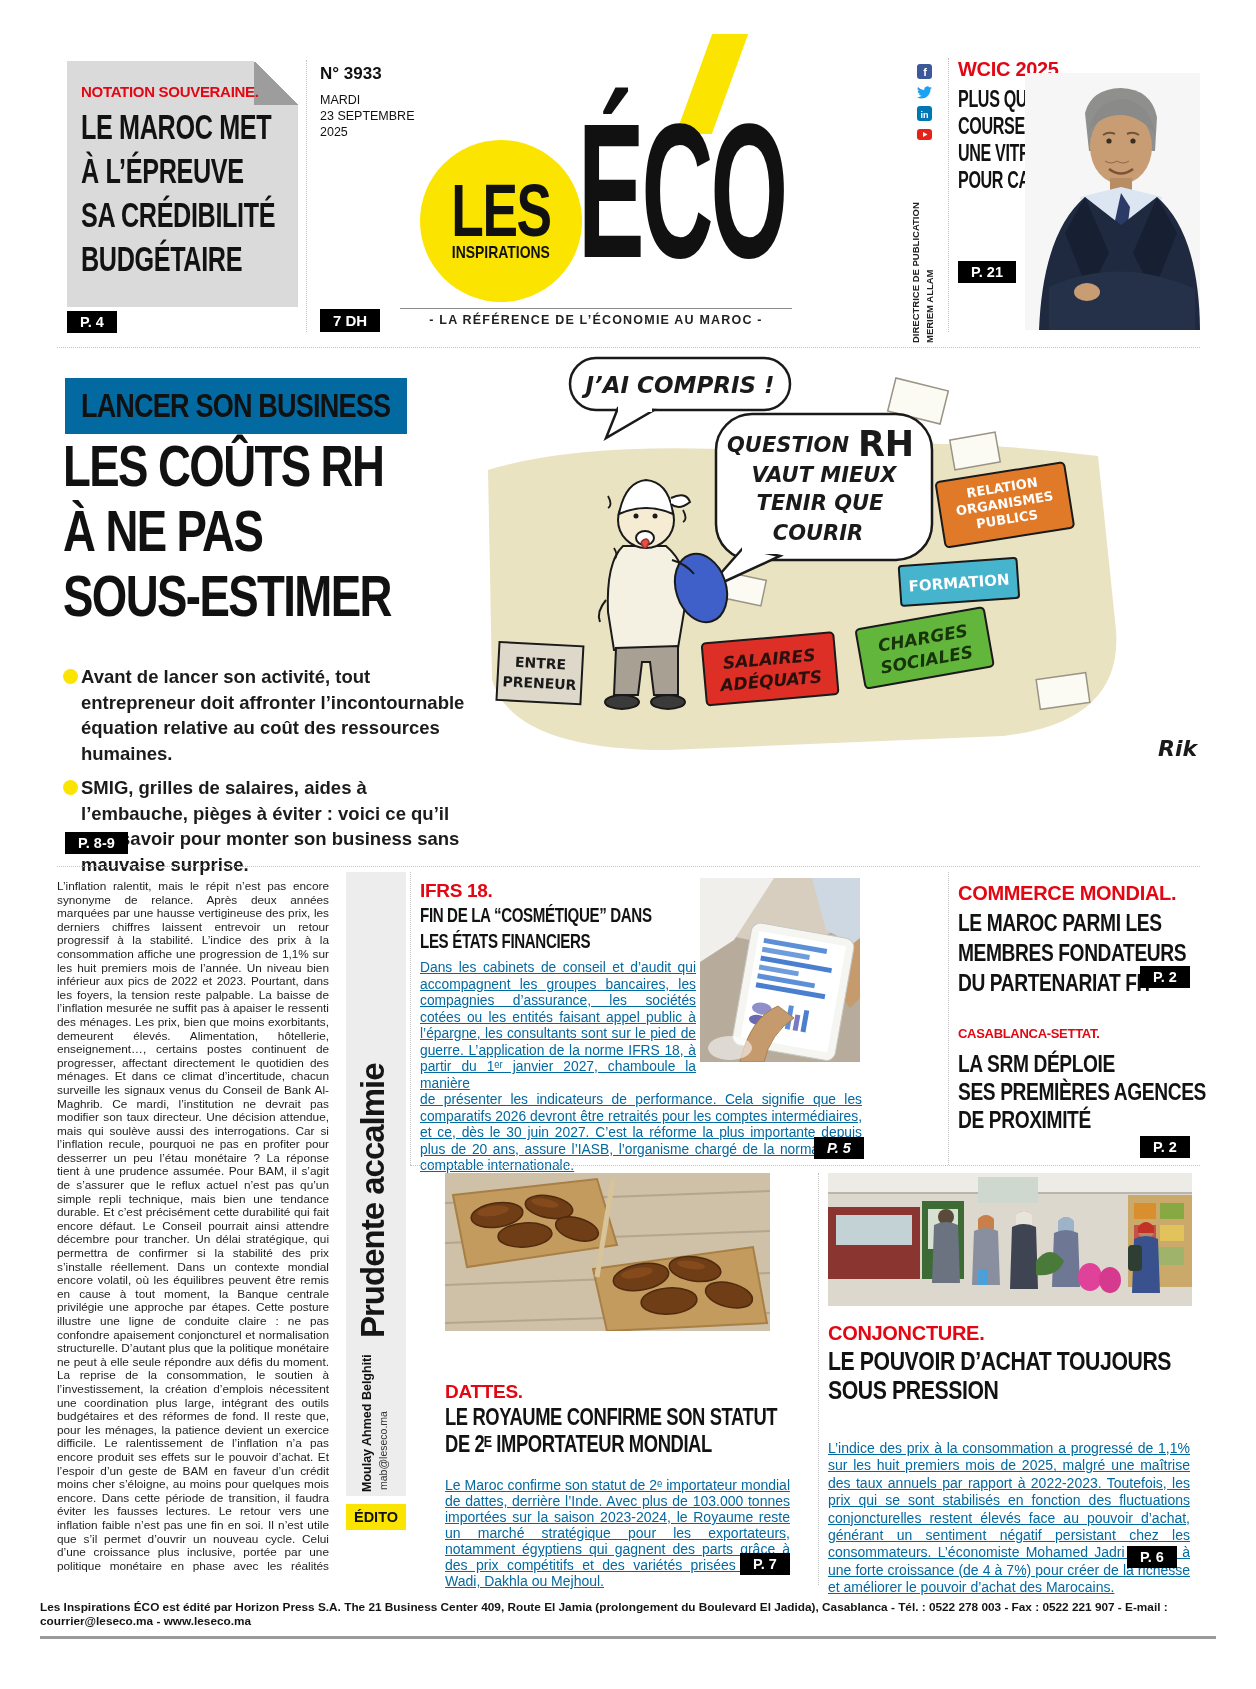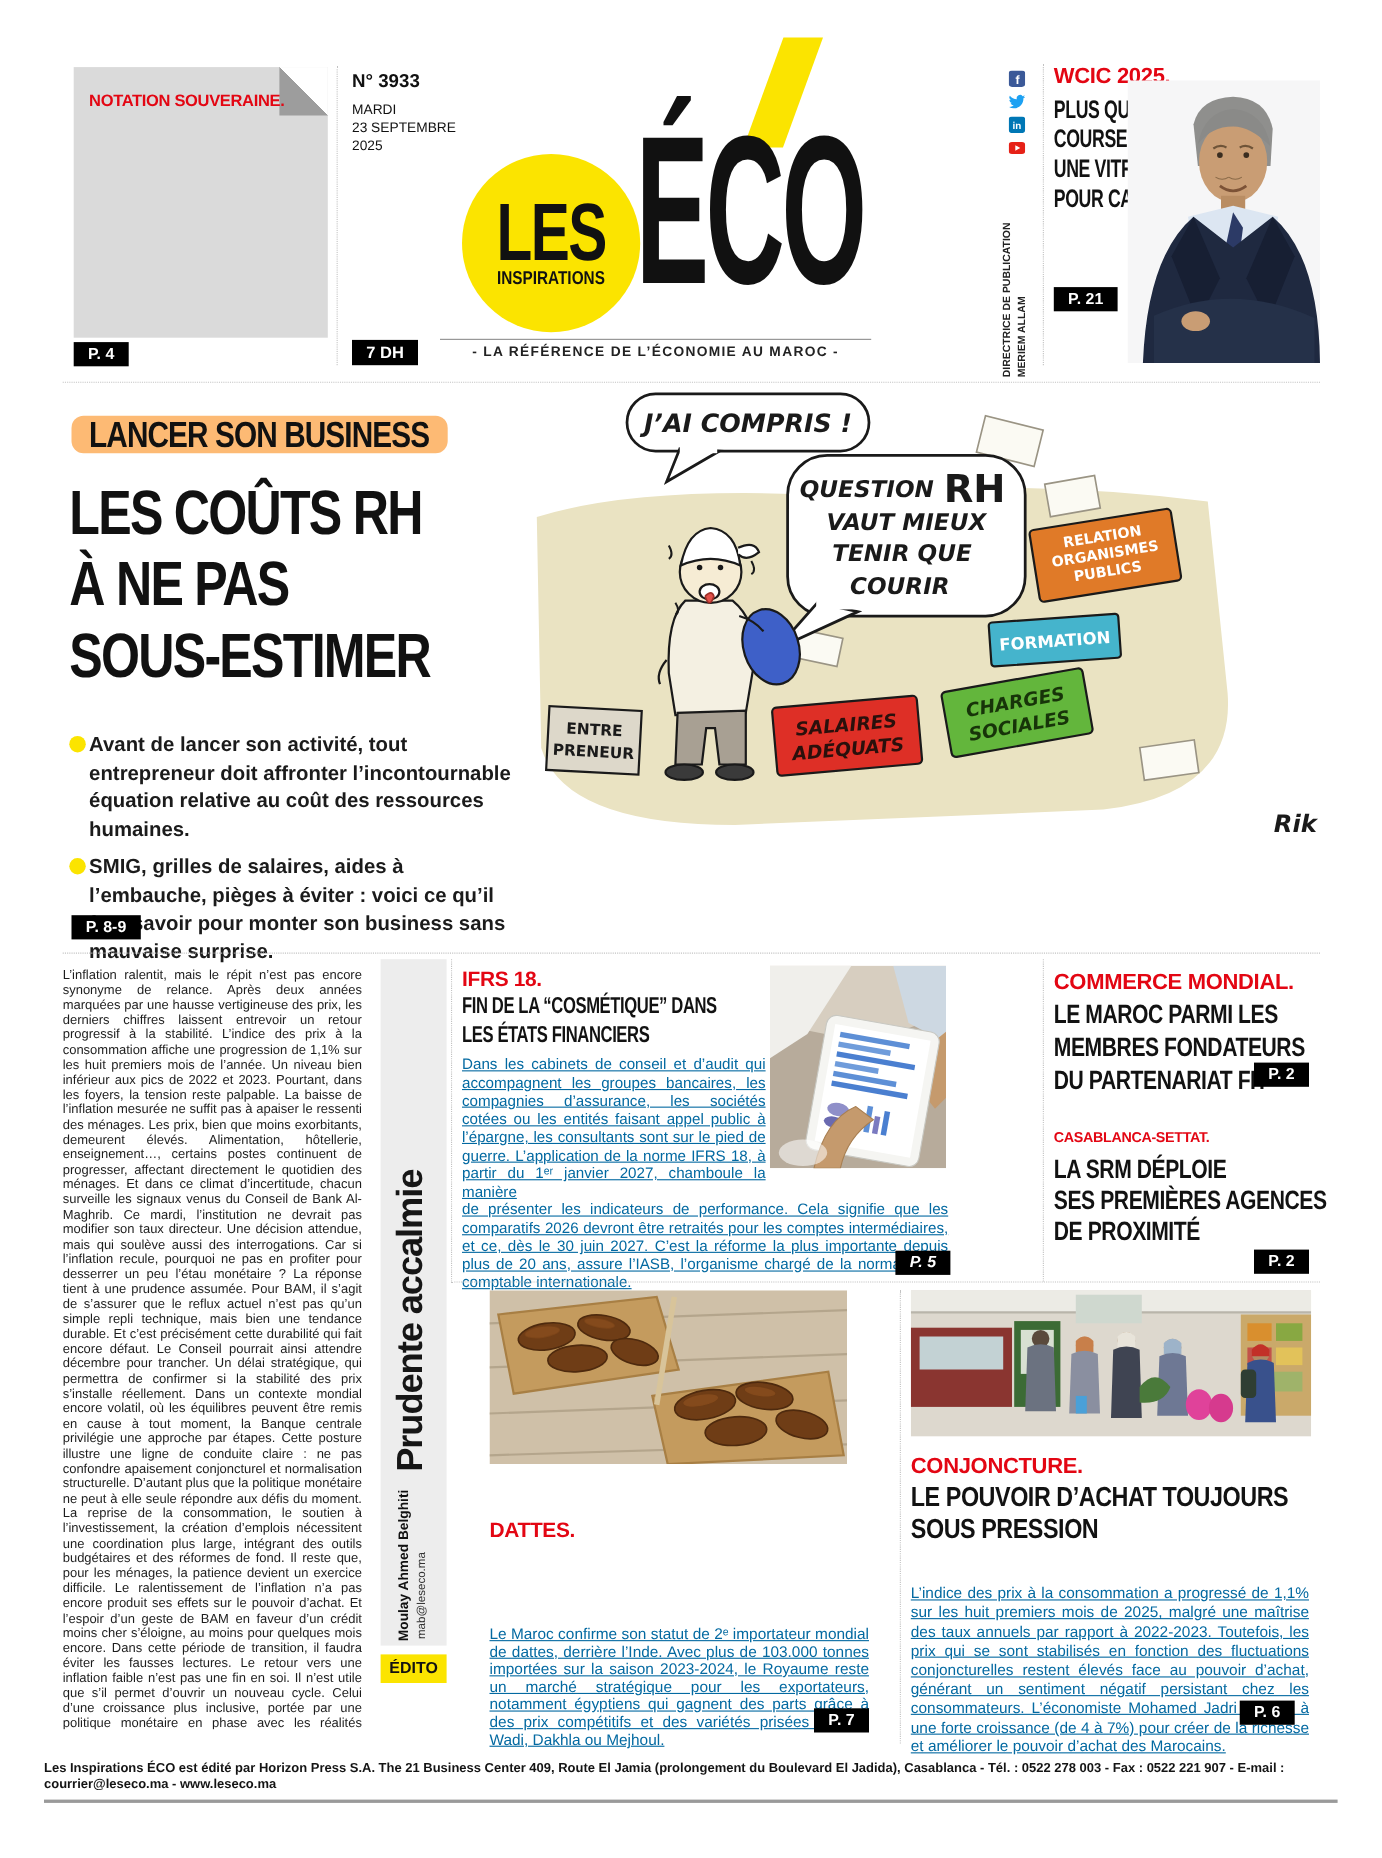--- a/index.html
+++ b/index.html
@@ -23,21 +23,21 @@
           background:linear-gradient(to bottom left,#ffffff 50%,#9d9d9d 50%);}
   
   .circle{left:420px;top:140px;width:162px;height:162px;border-radius:50%;background:#fbe400;
           display:flex;flex-direction:column;align-items:center;justify-content:center;}
   .les{font-size:74px;font-weight:700;letter-spacing:-2px;line-height:64px;transform:scaleX(.72);}
   .insp{font-size:17px;font-weight:700;letter-spacing:0;transform:scaleX(.82);}
   .eco{left:578px;top:98px;font-size:192px;line-height:185px;font-weight:700;letter-spacing:-6px;
        transform:scaleX(.52);transform-origin:0 0;white-space:nowrap;}
   .slash{left:694px;top:34px;width:36px;height:100px;background:#fbe400;transform:skewX(-20deg);}
   
-  .featkick{left:65px;top:378px;width:342px;height:34px;background:#fdba74;display:flex;align-items:center;justify-content:center;border-radius:11px;}
+  .featkick{left:65px;top:378px;width:342px;height:56px;background:#0369a1;display:flex;align-items:center;justify-content:center;}
   .featkick span{font-size:33px;font-weight:700;letter-spacing:-1px;transform:scaleX(.82);white-space:nowrap;}
   .feathl div{font-size:57px;line-height:65px;font-weight:700;letter-spacing:-2px;white-space:nowrap;
               transform:scaleX(.8);transform-origin:0 0;}
   .bullet{display:flex;gap:3px;width:405px;margin-bottom:9px;font-weight:bold;}
   .dot{flex:none;width:15px;height:15px;border-radius:50%;background:#fbe400;margin-top:5px;}
   .bullet p{margin:0;font-size:18.5px;line-height:25.5px;color:#1b1b1b;}
   
   .edito-body{left:57px;top:880px;width:272px;height:692px;overflow:hidden;font-size:11.8px;line-height:13.6px;
               text-align:justify;color:#1d1d1d;}
   .strip{left:346px;top:872px;width:60px;height:624px;background:#ededed;}
@@ -56,20 +56,26 @@
   .social svg{display:block;}
 </style>
 </head>
 <body>
 
 <div class="page">
 
   <div class="abs graybox">
     <div class="dogear"></div>
     <div class="kick abs nowrap" style="left:14px;top:22px;font-size:15px;">NOTATION SOUVERAINE.</div>
+    <div class="abs" style="left:14px;top:44px;">
+      <div class="hl nowrap sx72" style="font-size:35px;line-height:44px;">LE MAROC MET</div>
+      <div class="hl nowrap sx72" style="font-size:35px;line-height:44px;">À L’ÉPREUVE</div>
+      <div class="hl nowrap sx72" style="font-size:35px;line-height:44px;">SA CRÉDIBILITÉ</div>
+      <div class="hl nowrap sx72" style="font-size:35px;line-height:44px;">BUDGÉTAIRE</div>
+    </div>
   </div>
   <div class="abs badge" style="left:67px;top:311px;">P. 4</div>
 
   <div class="abs vdot" style="left:306px;top:60px;height:272px;"></div>
 
   <div class="abs" style="left:320px;top:64px;font-size:17px;font-weight:700;">N° 3933</div>
   <div class="abs" style="left:320px;top:92px;font-size:12.5px;line-height:16px;font-weight:500;">
     <div>MARDI</div>
     <div>23 SEPTEMBRE</div>
     <div>2025</div>
@@ -295,20 +301,24 @@
       <ellipse cx="284" cy="122" rx="24" ry="12" transform="rotate(14 284 122)"></ellipse>
     </g>
     <g fill="#8a4e1e" opacity="0.8">
       <ellipse cx="48" cy="38" rx="16" ry="5" transform="rotate(-8 48 38)"></ellipse>
       <ellipse cx="100" cy="30" rx="14" ry="4" transform="rotate(10 100 30)"></ellipse>
       <ellipse cx="192" cy="100" rx="16" ry="5" transform="rotate(-10 192 100)"></ellipse>
       <ellipse cx="246" cy="92" rx="14" ry="4" transform="rotate(8 246 92)"></ellipse>
     </g>
   </svg>
   <div class="abs kick nowrap" style="left:445px;top:1381px;font-size:19px;">DATTES.</div>
+  <div class="abs" style="left:445px;top:1404px;">
+    <div class="hl nowrap sx8" style="font-size:23px;line-height:27px;">LE ROYAUME CONFIRME SON STATUT</div>
+    <div class="hl nowrap sx8" style="font-size:23px;line-height:27px;">DE 2ᴱ IMPORTATEUR MONDIAL</div>
+  </div>
   <div class="abs bodytxt" style="left:445px;top:1477px;width:345px;font-size:14px;line-height:16px;">Le Maroc confirme son statut de 2ᵉ importateur mondial de dattes, derrière l’Inde. Avec plus de 103.000 tonnes importées sur la saison 2023-2024, le Royaume reste un marché stratégique pour les exportateurs, notamment égyptiens qui gagnent des parts grâce à des prix compétitifs et des variétés prisées comme Wadi, Dakhla ou Mejhoul.</div>
   <div class="abs badge" style="left:740px;top:1553px;">P. 7</div>
 
   <div class="abs vdot" style="left:818px;top:1173px;height:412px;"></div>
   <div class="abs vdot" style="left:948px;top:872px;height:293px;"></div>
 
   <div class="abs kick nowrap" style="left:958px;top:882px;font-size:20px;">COMMERCE MONDIAL.</div>
   <div class="abs" style="left:958px;top:908px;">
     <div class="hl nowrap sx8" style="font-size:24px;line-height:30px;">LE MAROC PARMI LES</div>
     <div class="hl nowrap sx8" style="font-size:24px;line-height:30px;">MEMBRES FONDATEURS</div>

